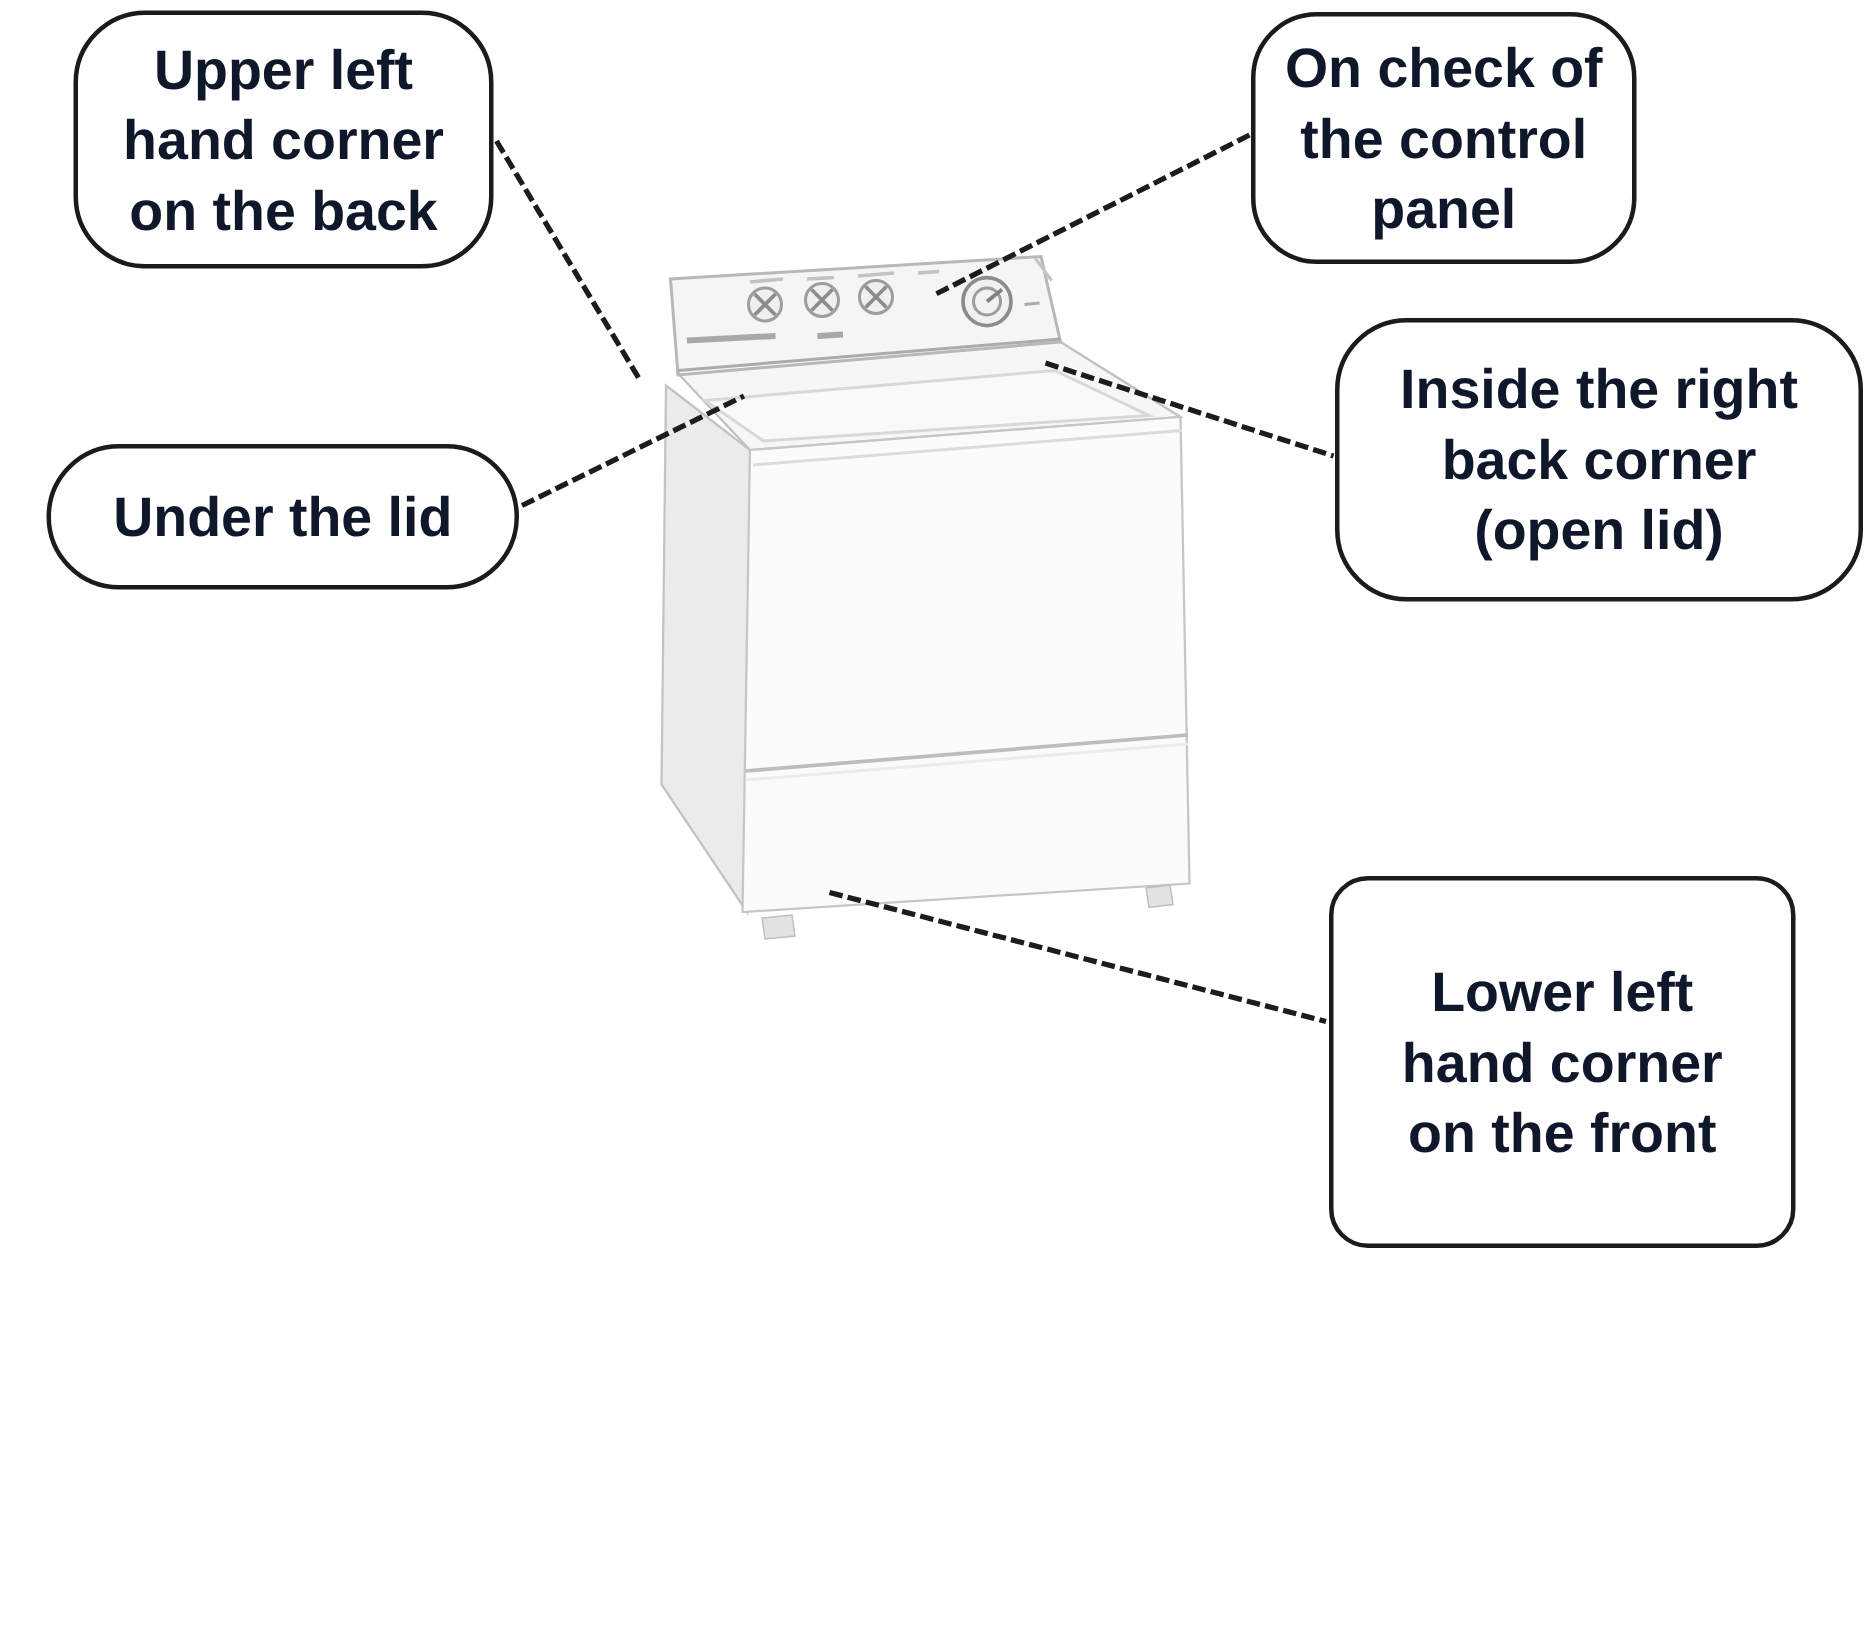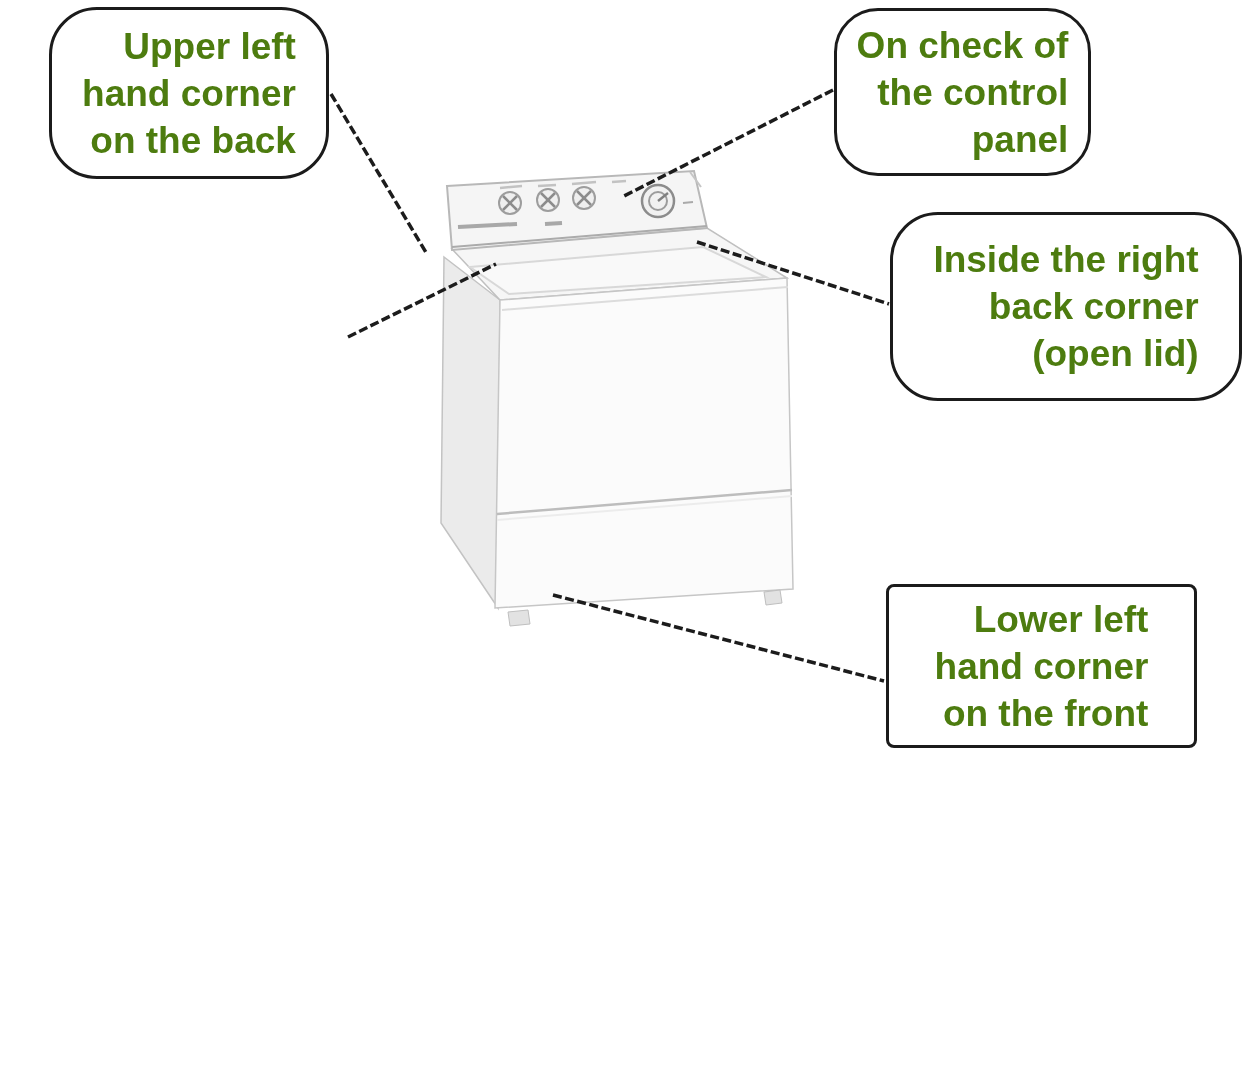--- a/index.html
+++ b/index.html
@@ -18,36 +18,36 @@
   #art {
     position: absolute;
     left: 0;
     top: 0;
   }
   .bubble {
     position: absolute;
     box-sizing: border-box;
     background: #ffffff;
     border: 3px solid #1b1b1b;
-    color: #4d7c0f;
+    color: #0f172a;
     font-weight: 700;
     font-size: 37px;
     line-height: 47px;
-    text-align: right;
+    text-align: center;
     white-space: pre-line;
     display: flex;
     align-items: center;
     justify-content: center;
     letter-spacing: 0px;
   }
   .b1 { left: 49px;  top: 7px;   width: 280px; height: 172px; border-radius: 48px; }
   .b2 { left: 834px; top: 8px;   width: 257px; height: 168px; border-radius: 44px; }
   .b3 { left: 890px; top: 212px; width: 352px; height: 189px; border-radius: 48px; }
   .b4 { left: 31px;  top: 296px; width: 315px; height: 97px;  border-radius: 49px; }
-  .b5 { left: 886px; top: 584px; width: 311px; height: 164px; border-radius: 8px; }
+  .b5 { left: 886px; top: 584px; width: 311px; height: 248px; border-radius: 26px; }
   .b6 { left: 5px;   top: 699px; width: 616px; height: 377px; border-radius: 52px;
         font-size: 38px; line-height: 48px; }
 </style>
 </head>
 <body>
 
 <div id="canvas">
 
   <svg id="art" width="1245" height="1083" viewBox="0 0 1245 1083">
 
@@ -123,19 +123,20 @@
 on the back</div>
 
   <div class="bubble b2">On check of
 the control
 panel</div>
 
   <div class="bubble b3">Inside the right
 back corner
 (open lid)</div>
 
+  <div class="bubble b4">Under the lid</div>
 
   <div class="bubble b5">Lower left
 hand corner
 on the front</div>
 
 
 </div>
 
 </body></html>

